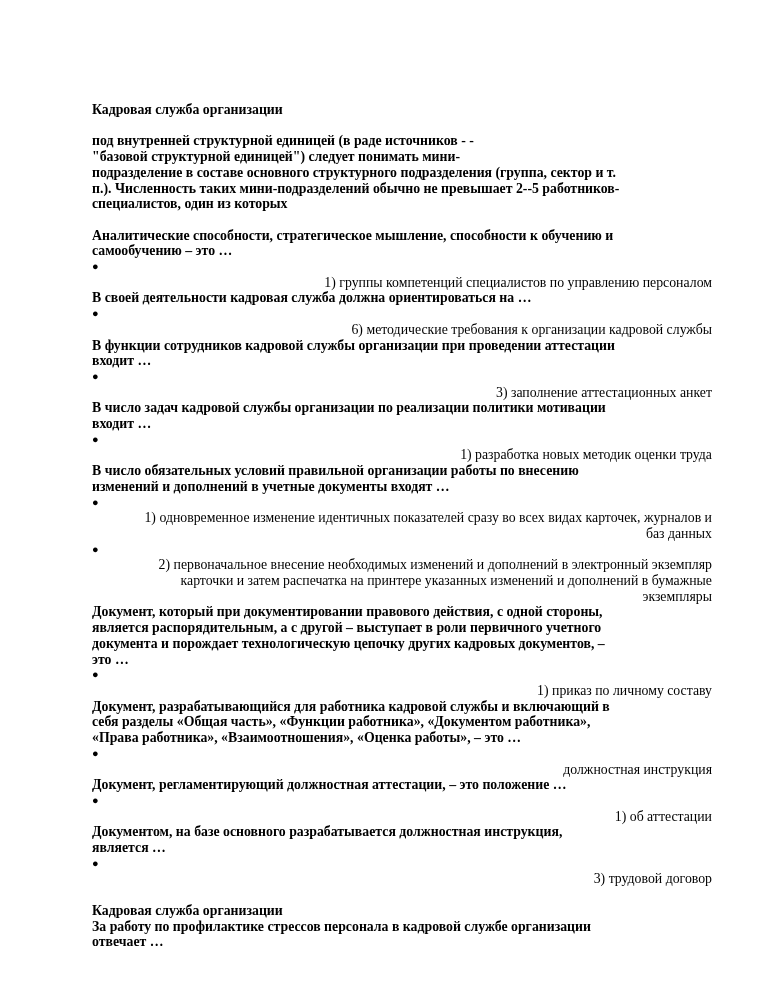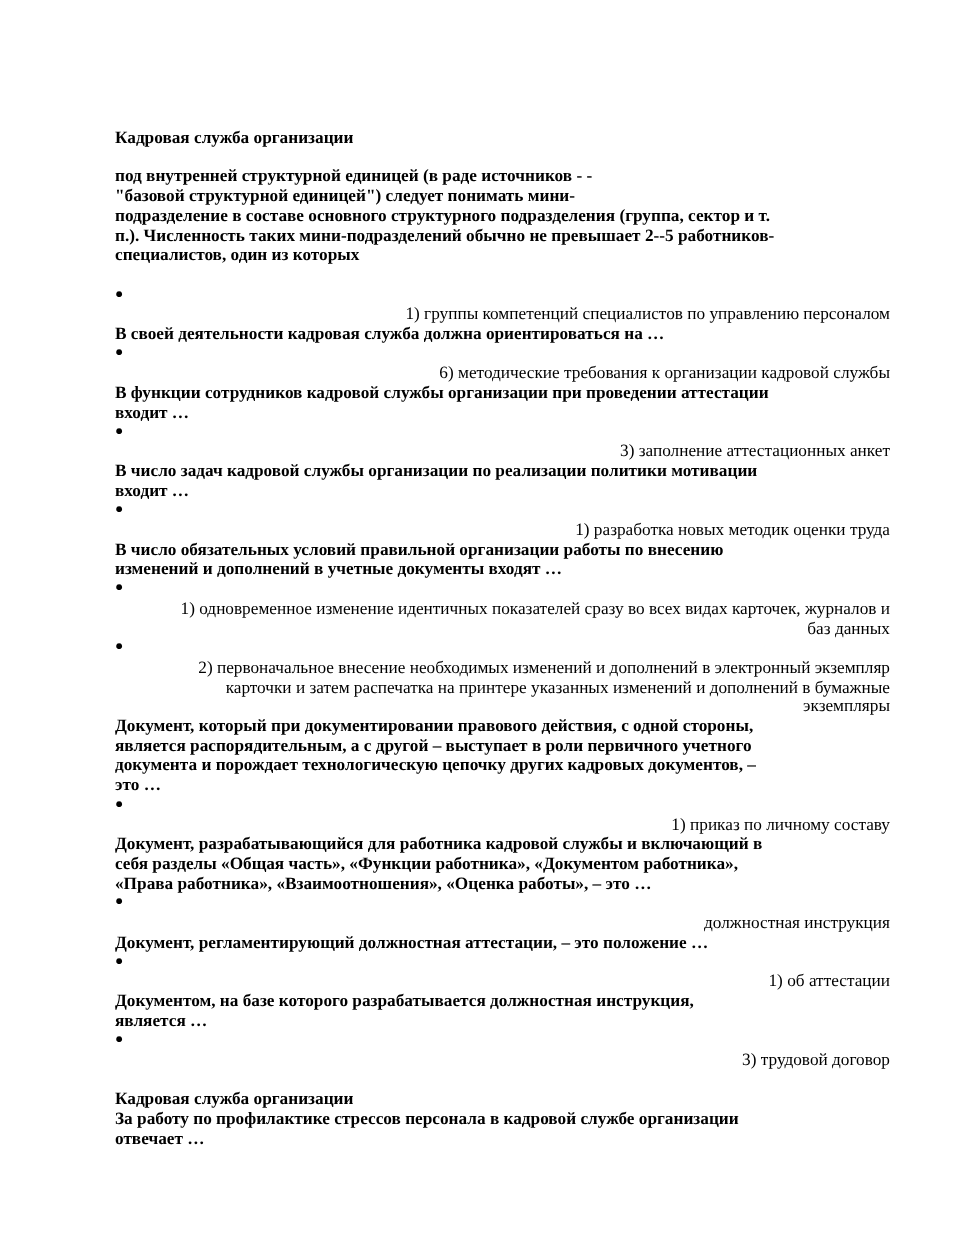--- a/index.html
+++ b/index.html
@@ -45,20 +45,22 @@
 <div class="page">
   <div class="doc" id="doc">
       <p class="bold">Кадровая служба организации</p>
       <p class="spacer"></p>
       <p class="bold">под внутренней структурной единицей (в раде источников - -
 "базовой структурной единицей") следует понимать мини-
 подразделение в составе основного структурного подразделения (группа, сектор и т.
 п.). Численность таких мини-подразделений обычно не превышает 2--5 работников-
 специалистов, один из которых</p>
       <p class="spacer"></p>
+      <p class="bold">Аналитические способности, стратегическое мышление, способности к обучению и
+самообучению – это …</p>
       <p class="bullet">●</p>
       <p class="regular">1) группы компетенций специалистов по управлению персоналом</p>
       <p class="bold">В своей деятельности кадровая служба должна ориентироваться на …</p>
       <p class="bullet">●</p>
       <p class="regular">6) методические требования к организации кадровой службы</p>
       <p class="bold">В функции сотрудников кадровой службы организации при проведении аттестации
 входит …</p>
       <p class="bullet">●</p>
       <p class="regular">3) заполнение аттестационных анкет</p>
       <p class="bold">В число задач кадровой службы организации по реализации политики мотивации
@@ -81,21 +83,21 @@
       <p class="bullet">●</p>
       <p class="regular">1) приказ по личному составу</p>
       <p class="bold">Документ, разрабатывающийся для работника кадровой службы и включающий в
 себя разделы «Общая часть», «Функции работника», «Документом работника»,
 «Права работника», «Взаимоотношения», «Оценка работы», – это …</p>
       <p class="bullet">●</p>
       <p class="regular">должностная инструкция</p>
       <p class="bold">Документ, регламентирующий должностная аттестации, – это положение …</p>
       <p class="bullet">●</p>
       <p class="regular">1) об аттестации</p>
-      <p class="bold">Документом, на базе которого разрабатывается должностная инструкция,
+      <p class="bold">Документом, на базе основного разрабатывается должностная инструкция,
 является …</p>
       <p class="bullet">●</p>
       <p class="regular">3) трудовой договор</p>
       <p class="spacer"></p>
       <p class="bold">Кадровая служба организации</p>
       <p class="bold">За работу по профилактике стрессов персонала в кадровой службе организации
 отвечает …</p>
     </div>
 </div>
 

